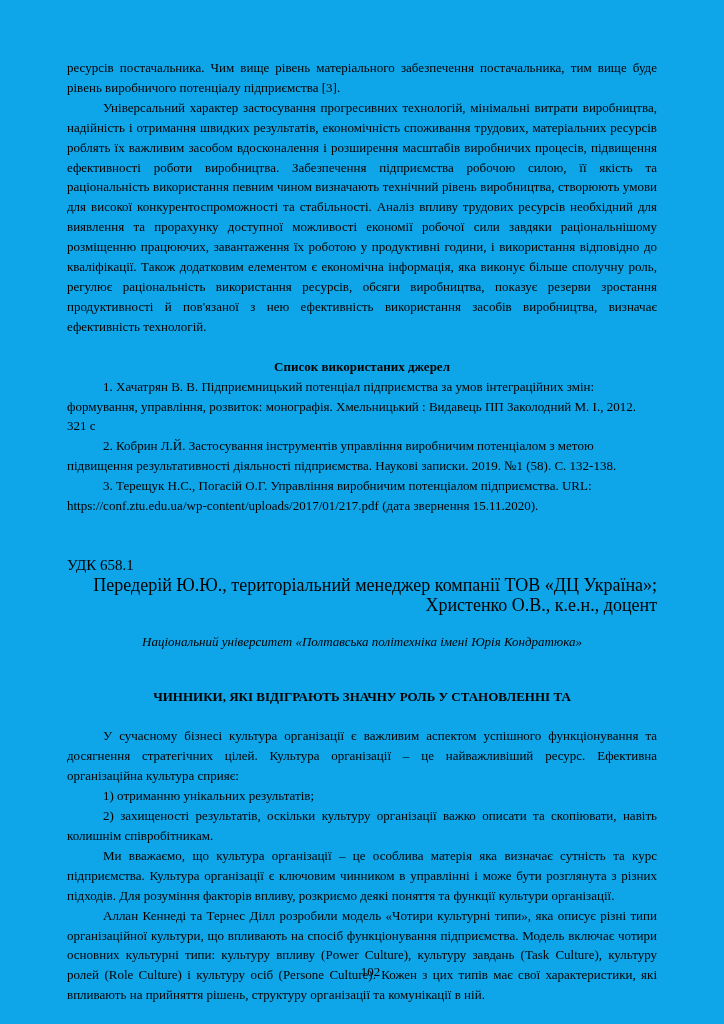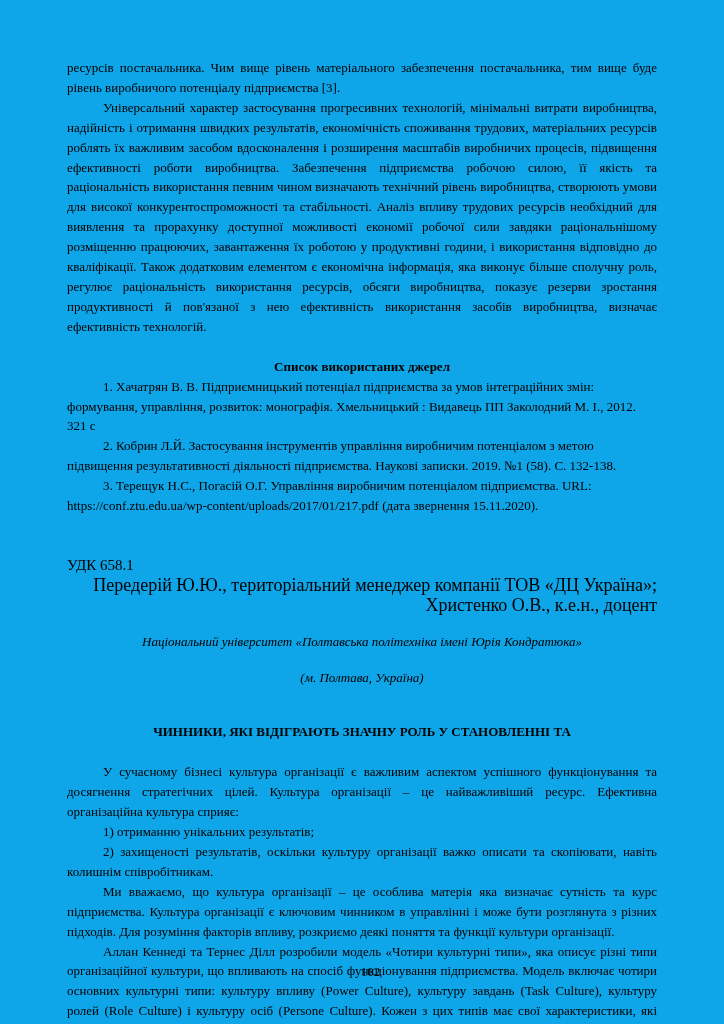--- a/index.html
+++ b/index.html
@@ -117,21 +117,20 @@
     <p class="ref-item">3. Терещук Н.С., Погасій О.Г. Управління виробничим потенціалом підприємства. URL: https://conf.ztu.edu.ua/wp-content/uploads/2017/01/217.pdf (дата звернення 15.11.2020).</p>
 
     <div class="spacer-lg"></div>
 
     <p class="udc">УДК 658.1</p>
 
     <p class="author-line">Передерій Ю.Ю., територіальний менеджер компанії ТОВ «ДЦ Україна»;</p>
     <p class="author-line">Христенко О.В., к.е.н., доцент</p>
 
     <p class="affil-line">Національний університет «Полтавська політехніка імені Юрія Кондратюка»</p>
-    <p class="affil-line">(м. Полтава, Україна)</p>
 
     <div class="spacer-xl"></div>
 
     <p class="article-title">ЧИННИКИ, ЯКІ ВІДІГРАЮТЬ ЗНАЧНУ РОЛЬ У СТАНОВЛЕННІ ТА</p>
 
     <div class="spacer-md"></div>
 
     <p class="body-par">У сучасному бізнесі культура організації є важливим аспектом успішного функціонування та досягнення стратегічних цілей. Культура організації – це найважливіший ресурс. Ефективна організаційна культура сприяє:</p>
     <p class="body-par">1) отриманню унікальних результатів;</p>
     <p class="body-par">2) захищеності результатів, оскільки культуру організації важко описати та скопіювати, навіть колишнім співробітникам.</p>

